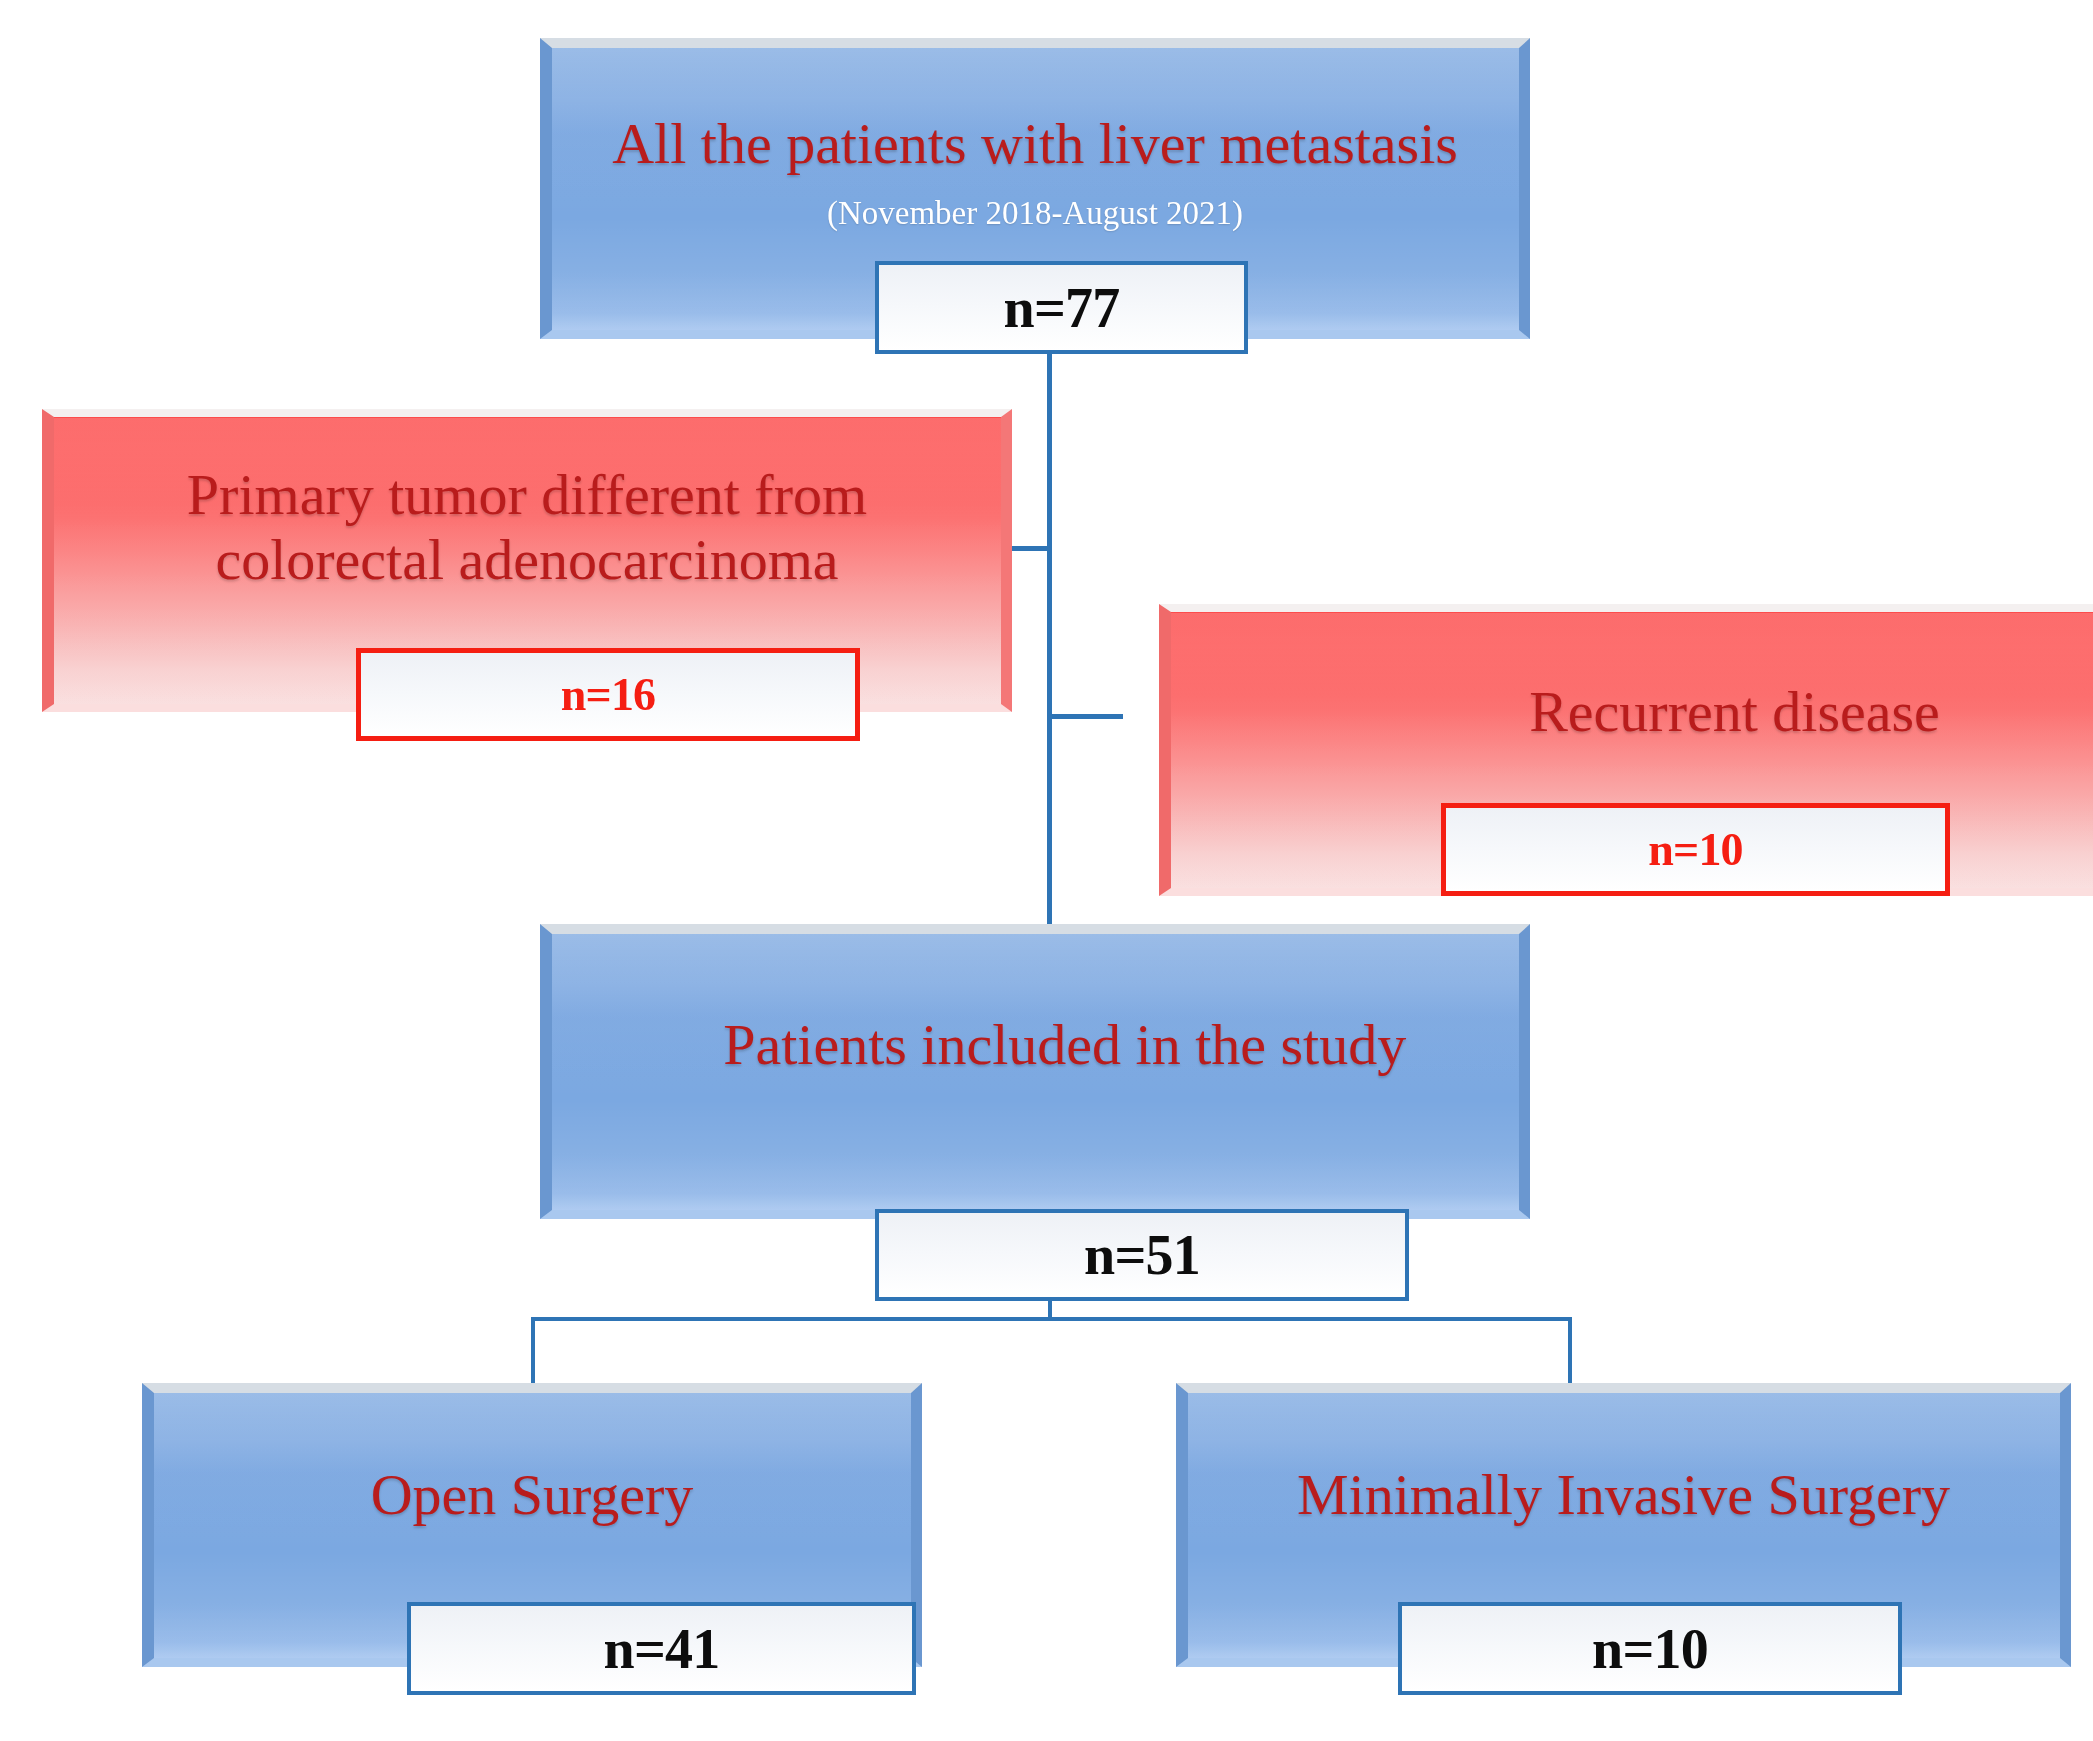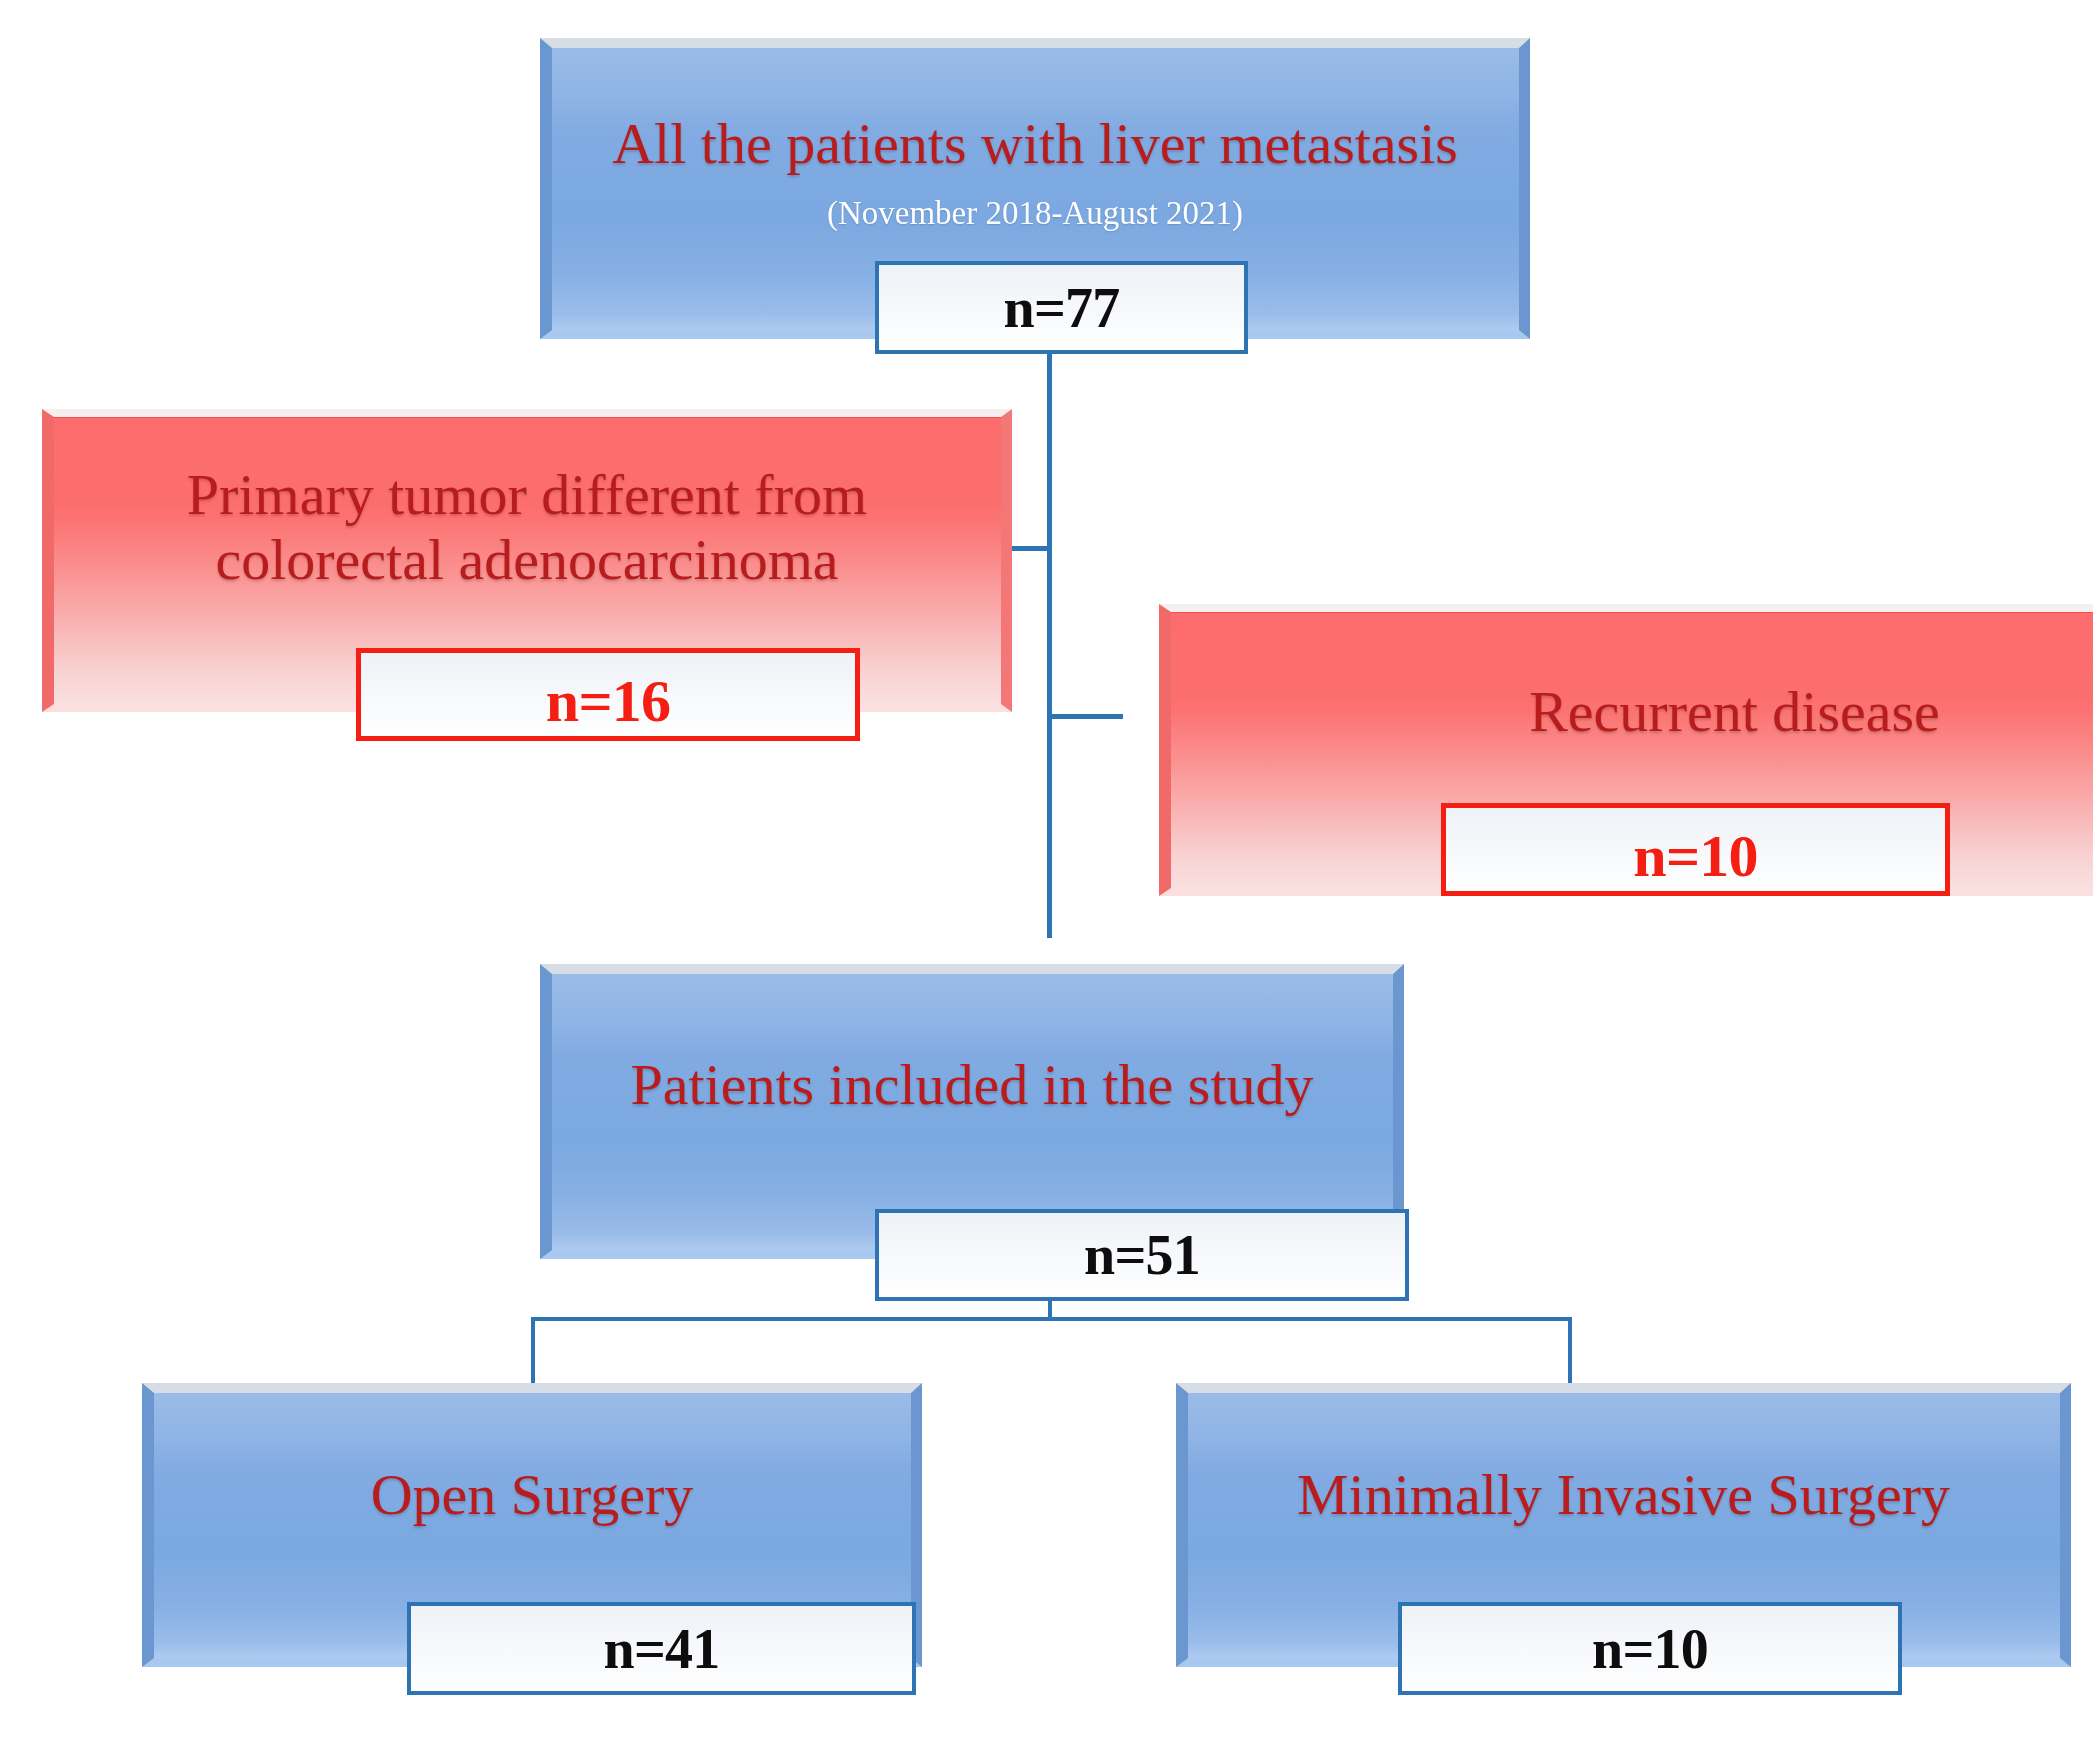--- a/index.html
+++ b/index.html
@@ -133,22 +133,21 @@
     letter-spacing: -0.8px;
   }
   .chip.blue-chip {
     border: 4.2px solid #2E74B5;
     color: #0d0d0d;
     font-size: 56px;
   }
   .chip.red-chip {
     border: 5.1px solid #f51e12;
     color: #f51e12;
-    font-size: 60px;
-    align-items: flex-end;
+    font-size: 46px;
   }
 </style>
 </head>
 <body>
 
 <div id="canvas">
 
   <div class="conn v" style="left:1047px; top:353px; height:585px;"></div>
 
   <div class="conn h" style="left:1004px; top:546px; width:47px;"></div>
@@ -190,21 +189,21 @@
     <div class="facet"></div>
     <div class="inner-sheen"></div>
     <div class="labels" style="padding-bottom:76px;">
       <div class="title">Recurrent disease</div>
     </div>
   </div>
   <div class="chip red-chip" style="left:1441px; top:803px; width:509px; height:93px;">
     <span>n=10</span>
   </div>
 
-  <div class="node blue" style="left:540px; top:964px; width:864px; height:295px;">
+  <div class="node blue" style="left:540px; top:924px; width:990px; height:295px;align-items:flex-end;">
     <div class="facet"></div>
     <div class="inner-sheen"></div>
     <div class="labels" style="padding-bottom:53px;">
       <div class="title">Patients included in the study</div>
     </div>
   </div>
   <div class="chip blue-chip" style="left:875px; top:1209px; width:534px; height:92px;">
     <span>n=51</span>
   </div>
 

